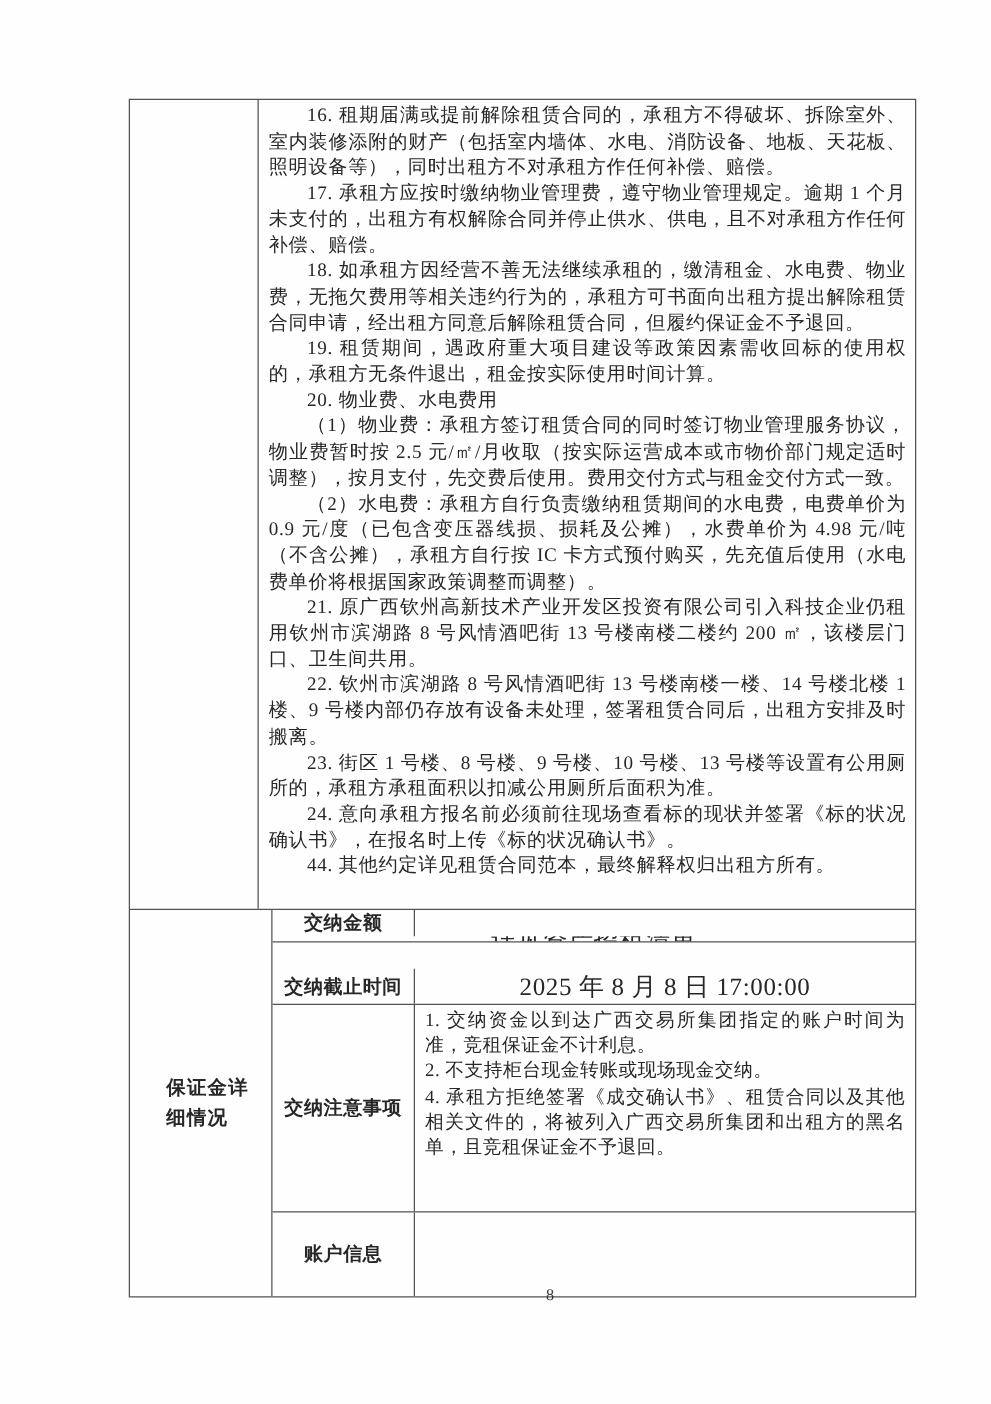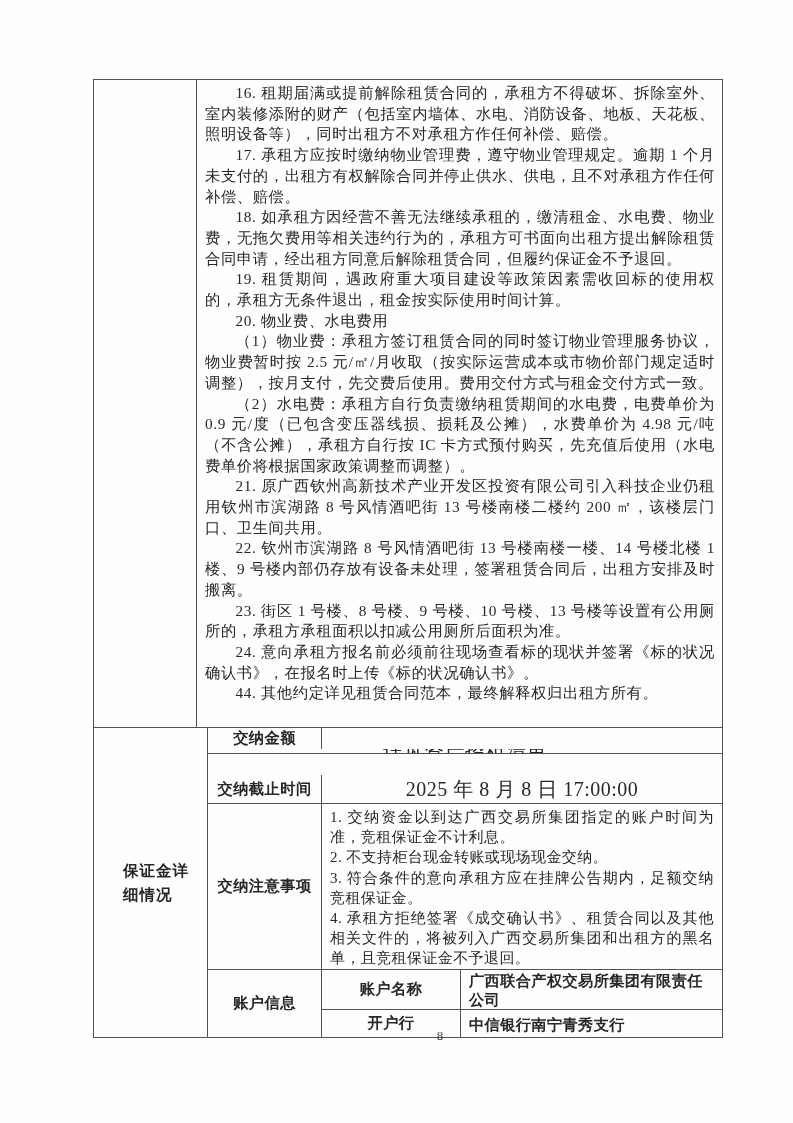--- a/index.html
+++ b/index.html
@@ -6,21 +6,21 @@
   html,body { background:#ffffff; }
   .paper {
     position:relative;
     width:793px; height:1123px;
     background:#fefefe;
     font-family:"Liberation Serif","DejaVu Serif",serif;
     color:#272727;
     overflow:hidden;
   }
   .doc-table {
-    position:absolute; left:93px; top:79px; width:630px;
+    position:absolute; left:103px; top:79px; width:630px;
     border:1px solid #535353;
   }
   
   .row-top { display:flex; height:648px; border-bottom:1px solid #535353; }
   .cell-empty { width:103px; border-right:1px solid #535353; }
   .cell-terms {
     flex:1; overflow:hidden;
     padding:3px 7px 0 8px;
     font-size:15.3px; line-height:20.7px; letter-spacing:0.6px;
     text-align:justify;
@@ -116,41 +116,26 @@
         <div class="b-row h29">
           <div class="b-label">交纳截止时间</div>
           <div class="b-value center">2025 年 8 月 8 日 17:00:00</div>
         </div>
 
         <div class="b-row h166">
           <div class="b-label">交纳注意事项</div>
           <div class="b-value notes">
             <p>1. 交纳资金以到达广西交易所集团指定的账户时间为准，竞租保证金不计利息。</p>
             <p>2. 不支持柜台现金转账或现场现金交纳。</p>
-            <p>3. 符合条件的意向承租方应在挂牌公告期内，足额交纳竞租保证金。</p>
             <p>4. 承租方拒绝签署《成交确认书》、租赁合同以及其他相关文件的，将被列入广西交易所集团和出租方的黑名单，且竞租保证金不予退回。</p>
           </div>
         </div>
 
         <div class="b-row h67 last">
           <div class="b-label">账户信息</div>
-          <div class="b-value acct-rows">
-            <div class="acct-row first">
-              <div class="acct-label">账户名称</div>
-              <div class="acct-value">
-                  <span>广西联合产权交易所集团有限责任公司</span>
-                </div>
-            </div>
-            <div class="acct-row second">
-              <div class="acct-label">开户行</div>
-              <div class="acct-value">
-                  <span>中信银行南宁青秀支行</span>
-                </div>
-            </div>
-          </div>
         </div>
 
       </div>
     </div>
   </div>
 
   <div class="page-number">8</div>
 </div>
 
 </body></html>

